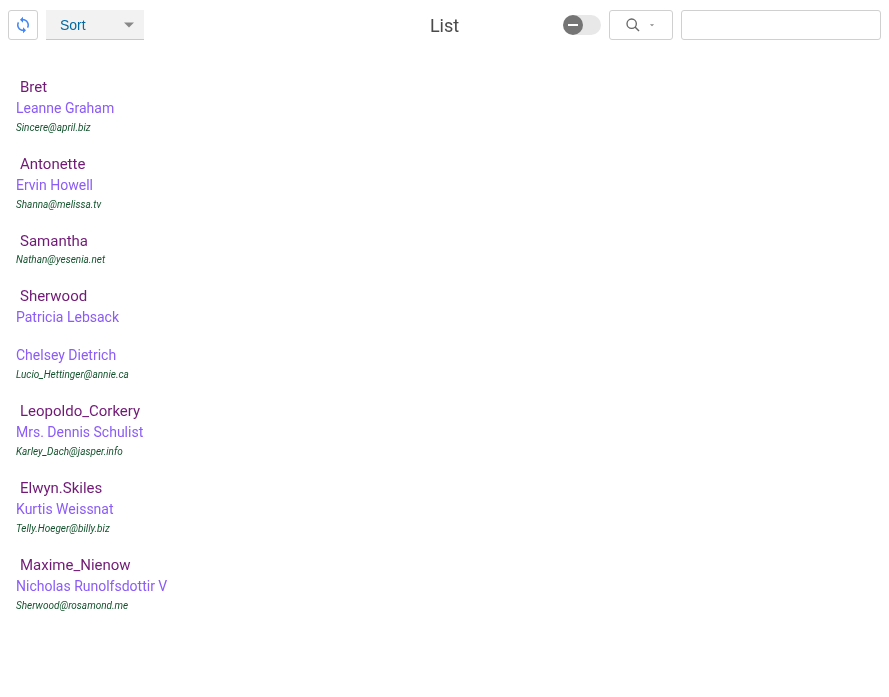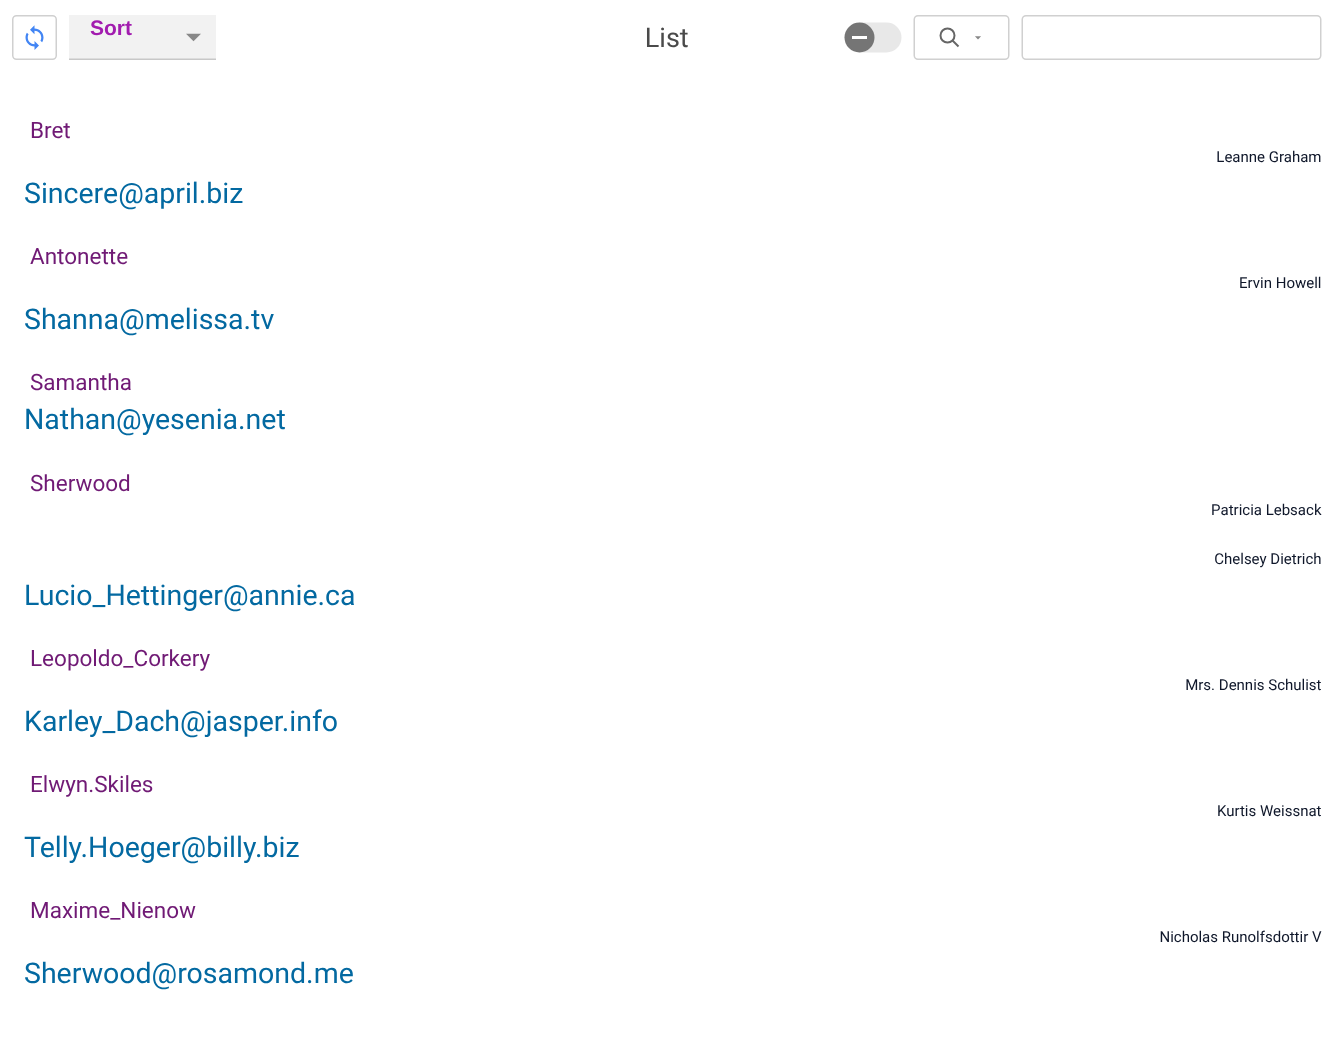--- a/index.html
+++ b/index.html
@@ -37,27 +37,27 @@
       fill: #4285f4;
     }
     .sort-btn {
       margin-left: 8px;
       height: 30px;
       padding: 0 36px 0 14px;
       background: #f2f2f2;
       border: none;
       border-bottom: 1px solid #c8c8c8;
       border-radius: 0;
-      color: #a21caf;
+      color: #0369a1;
       font-size: 14px;
       cursor: pointer;
       position: relative;
       display: flex;
+      align-items: center;
       width: 98px;
-      font-weight: bold;
     }
     .sort-caret {
       position: absolute;
       right: 10px;
       top: 50%;
       transform: translateY(-50%);
       width: 0;
       height: 0;
       border-left: 5px solid transparent;
       border-right: 5px solid transparent;
@@ -143,28 +143,28 @@
     .item {
       margin-bottom: 22px;
     }
     .username {
       font-size: 15px;
       color: #701a75;
       margin-bottom: 4px;
       padding-left: 4px;
     }
     .fullname {
+      font-size: 14px;
+      color: #8b5cf6;
+      margin-bottom: 6px;
+    }
+    .email {
       font-size: 10px;
-      color: #0f172a;
-      margin-bottom: 6px;
-      text-align: right;
-    }
-    .email {
-      font-size: 19px;
-      color: #0369a1;
+      color: #14532d;
+      font-style: italic;
     }
   </style>
 </head>
 <body>
 
 <div class="toolbar">
   <button class="refresh-btn">
     <svg viewBox="0 0 24 24">
       <path d="M12 4V1L8 5l4 4V6c3.31 0 6 2.69 6 6 0 1.01-.25 1.97-.7 2.8l1.46 1.46C19.54 15.03 20 13.57 20 12c0-4.42-3.58-8-8-8zm0 14c-3.31 0-6-2.69-6-6 0-1.01.25-1.97.7-2.8L5.24 7.74C4.46 8.97 4 10.43 4 12c0 4.42 3.58 8 8 8v3l4-4-4-4v3z"></path>
     </svg>

